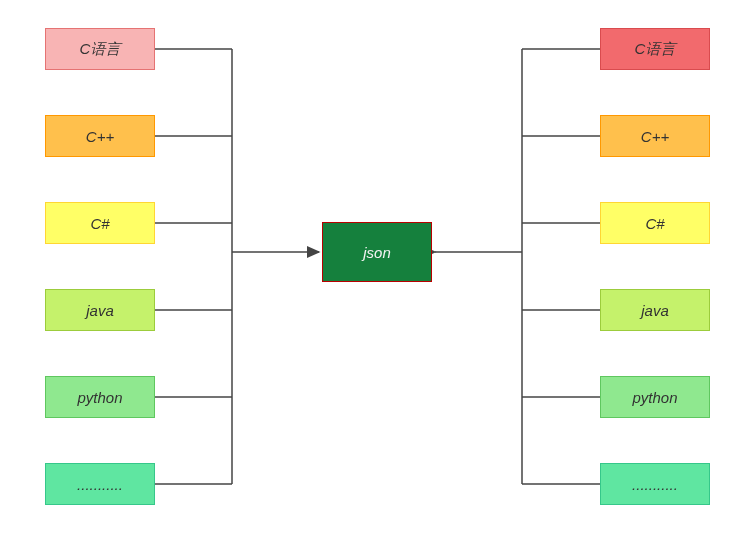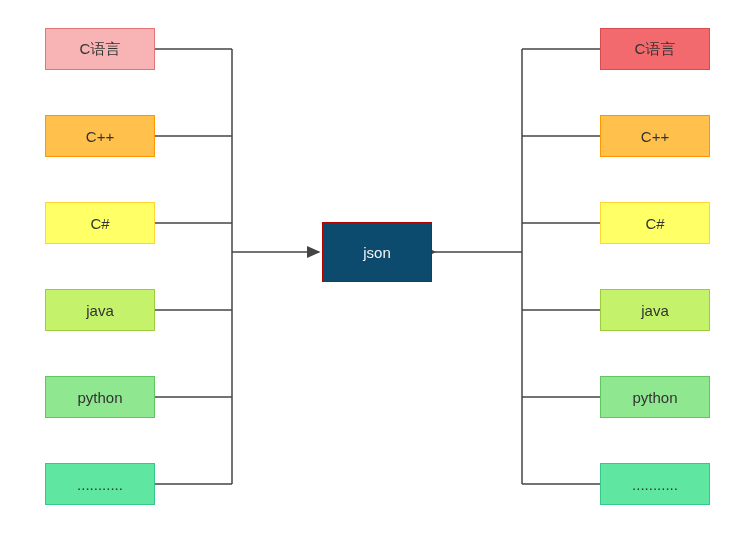--- a/index.html
+++ b/index.html
@@ -22,20 +22,21 @@
     pointer-events: none;
   }
   .node {
     position: absolute;
     box-sizing: border-box;
     border: 1px solid;
     display: flex;
     align-items: center;
     justify-content: center;
     text-align: left;
+    font-style: italic;
   }
   .node span { pointer-events: none; }
 </style>
 </head>
 <body>
 
 <svg class="connectors">
   <defs>
     <marker id="arrowRight" markerWidth="10" markerHeight="10" refX="8" refY="5" orient="auto">
       <path d="M0,1 L9,5 L0,9 Z" fill="#444444"></path>
@@ -94,16 +95,16 @@
     </div>
     <div class="node" style="left: 600px; top: 289px; width: 110px; height: 42px; background: rgb(197, 242, 107); border-color: rgb(156, 204, 60);">
       <span>java</span>
     </div>
     <div class="node" style="left: 600px; top: 376px; width: 110px; height: 42px; background: rgb(143, 232, 143); border-color: rgb(95, 199, 95);">
       <span>python</span>
     </div>
     <div class="node" style="left: 600px; top: 463px; width: 110px; height: 42px; background: rgb(95, 230, 161); border-color: rgb(54, 199, 138);">
       <span>...........</span>
     </div>
-    <div class="node" style="left: 322px; top: 222px; width: 110px; height: 60px; background: #0c4a6e; border-color: rgb(184, 0, 0); color: rgb(243, 243, 243);">
+    <div class="node" style="left: 322px; top: 222px; width: 110px; height: 60px; background: #15803d; border-color: rgb(184, 0, 0); color: rgb(243, 243, 243);">
       <span>json</span>
     </div>
   </div>
 
 </body></html>

